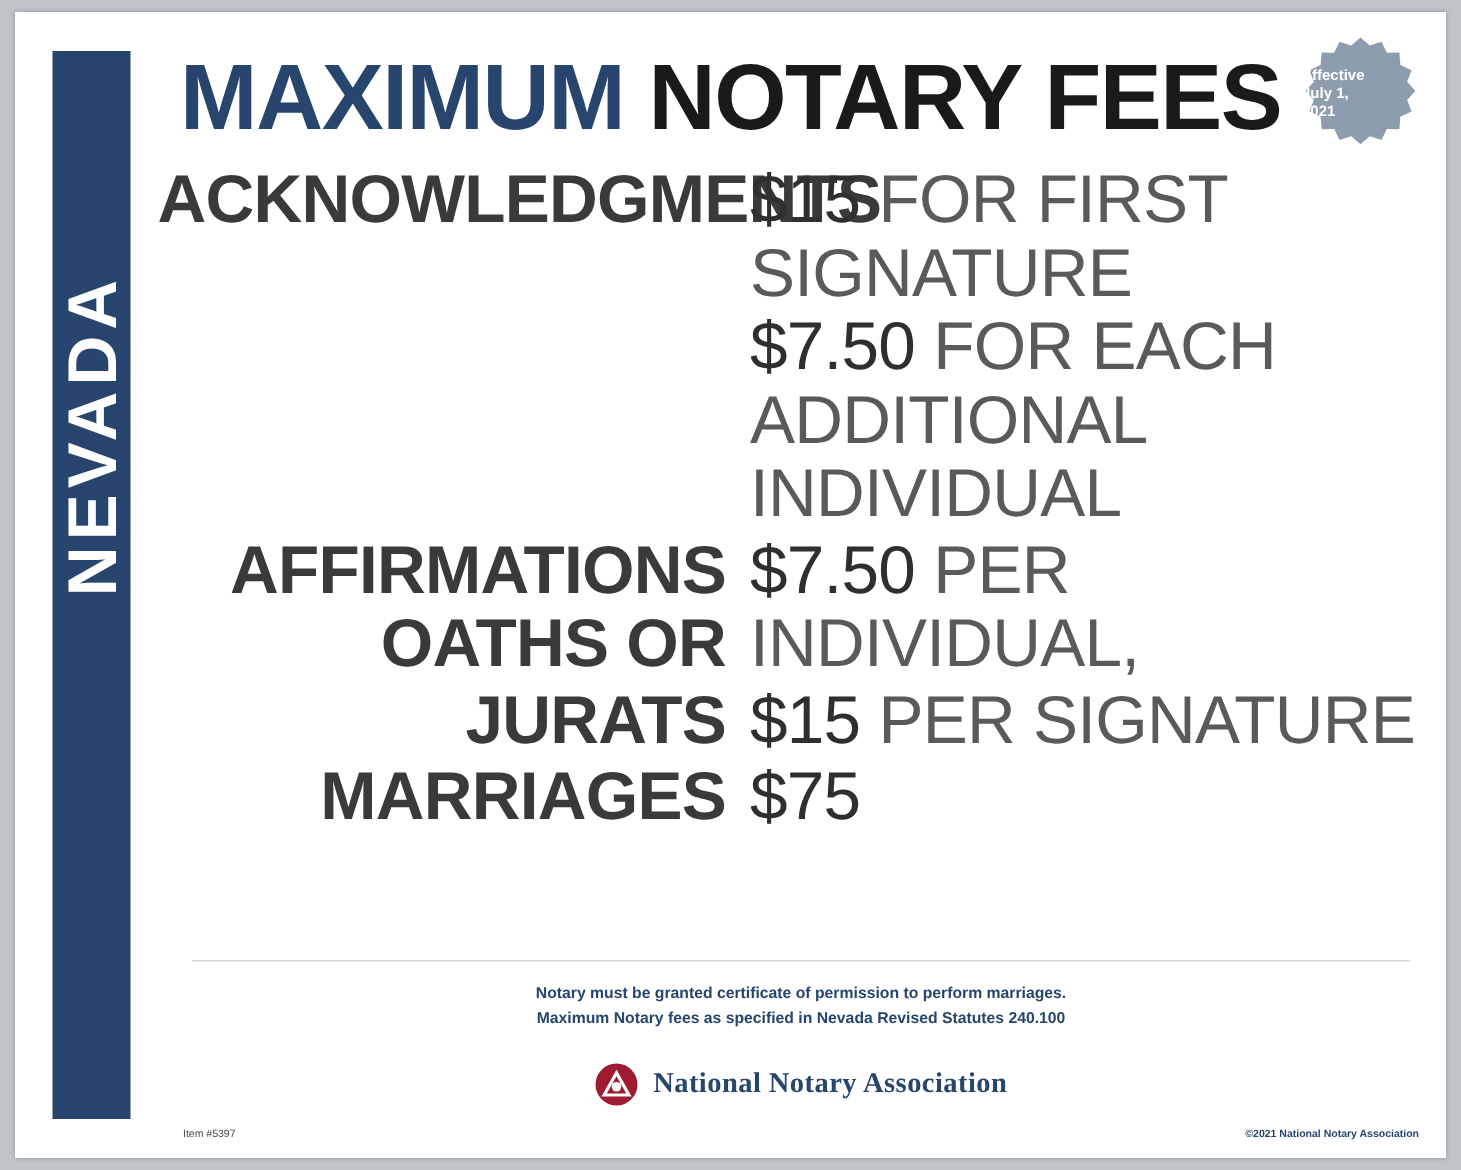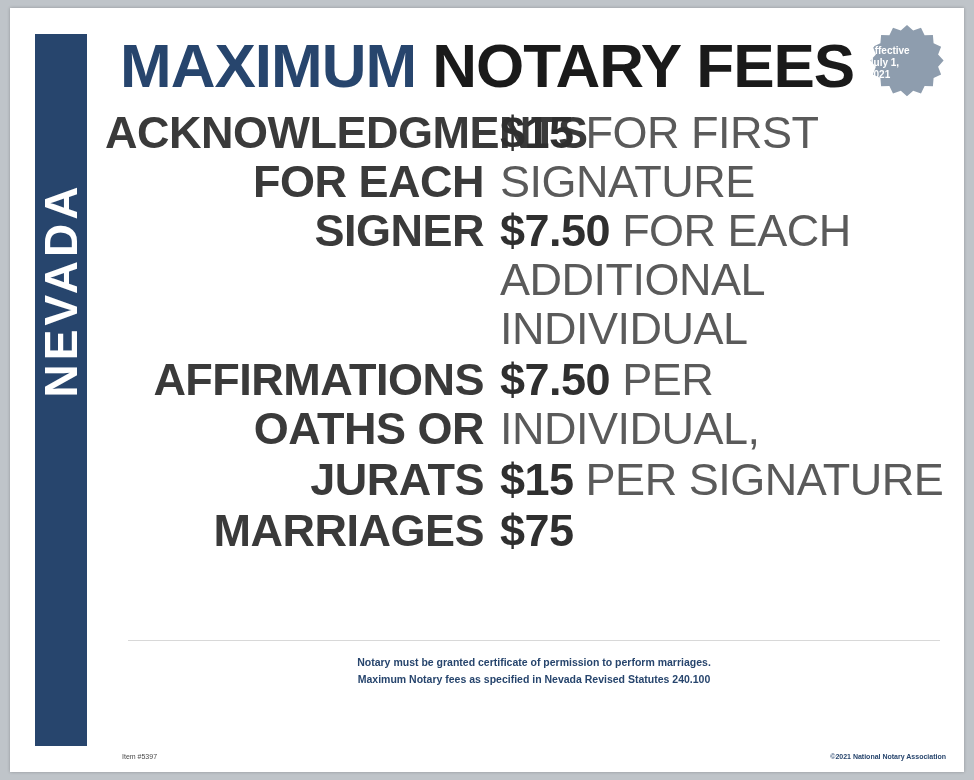--- a/index.html
+++ b/index.html
@@ -115,21 +115,21 @@
   .fee-label .lbl-line { display: block; }
   .fee-value {
     flex: 1;
     font-family: "Liberation Sans Narrow", "Liberation Sans", sans-serif;
     font-size: 45px;
     color: #5a5a5a;
     line-height: 49px;
     letter-spacing: -0.5px;
   }
   .fee-value .amt {
-    font-weight: bold;
+    font-weight: normal;
     color: #2f2f2f;
   }
   .fee-value .val-line { display: block; }
 
   .divider {
     position: absolute;
     left: 118px;
     top: 632px;
     width: 812px;
     height: 1px;
@@ -218,21 +218,20 @@
       <span>July 1,</span>
       <span>2021</span>
     </div>
   </div>
 
   <div class="fees">
 
     <div class="fee-row">
       <div class="fee-label">
         <span class="lbl-line">ACKNOWLEDGMENTS</span>
-        <span class="lbl-line">FOR EACH SIGNER</span>
       </div>
       <div class="fee-value">
         <span class="val-line"><span class="amt">$15</span><span> FOR FIRST SIGNATURE</span></span>
         <span class="val-line"><span class="amt">$7.50</span><span> FOR EACH</span></span>
         <span class="val-line"><span>ADDITIONAL INDIVIDUAL</span></span>
       </div>
     </div>
 
     <div class="fee-row">
       <div class="fee-label">
@@ -265,18 +264,27 @@
 
   </div>
 
   <div class="divider"></div>
 
   <div class="notes">
     <div>Notary must be granted certificate of permission to perform marriages.</div>
     <div>Maximum Notary fees as specified in Nevada Revised Statutes 240.100</div>
   </div>
 
+  <div class="nna">
+    <svg class="nna-logo" viewBox="0 0 30 30">
+      <circle cx="15" cy="15" r="14" fill="#9e1b32"></circle>
+      <polygon points="15,5 25,23 5,23" fill="#ffffff"></polygon>
+      <polygon points="15,9.5 21.5,21 8.5,21" fill="#9e1b32"></polygon>
+      <circle cx="15" cy="16.5" r="3.2" fill="#ffffff"></circle>
+    </svg>
+    <div class="nna-name">National Notary Association</div>
+  </div>
 
 
   <div class="item-code">Item #5397</div>
   <div class="copyright">©2021 National Notary Association</div>
 
 </div>
 
 </body></html>

